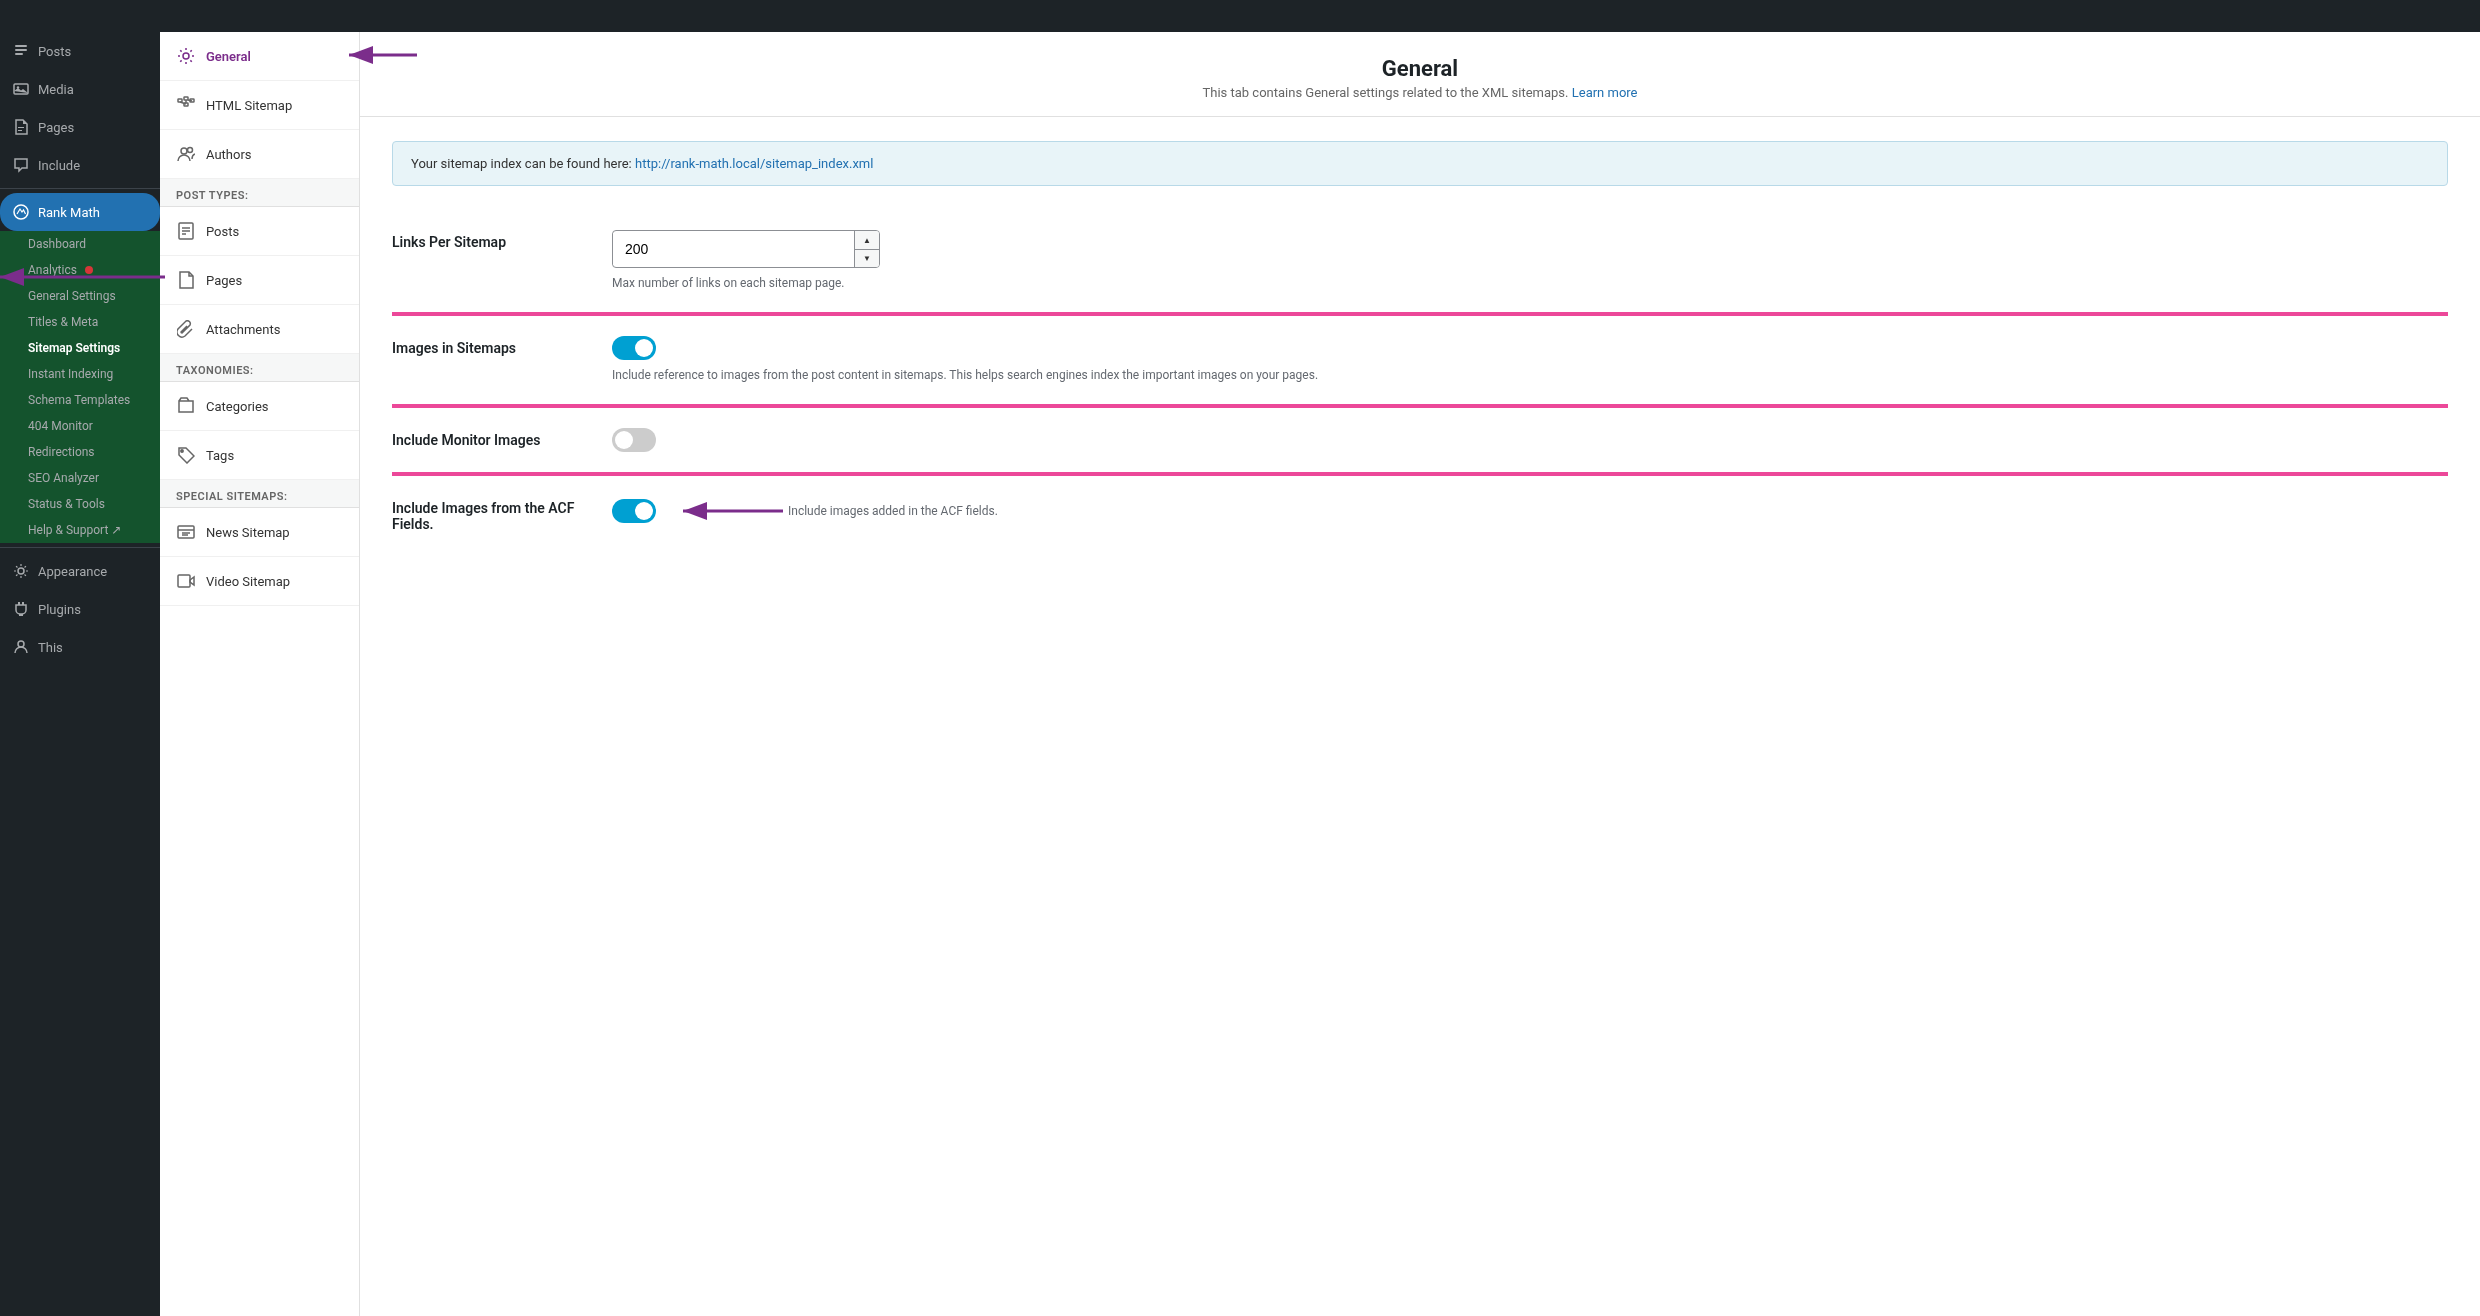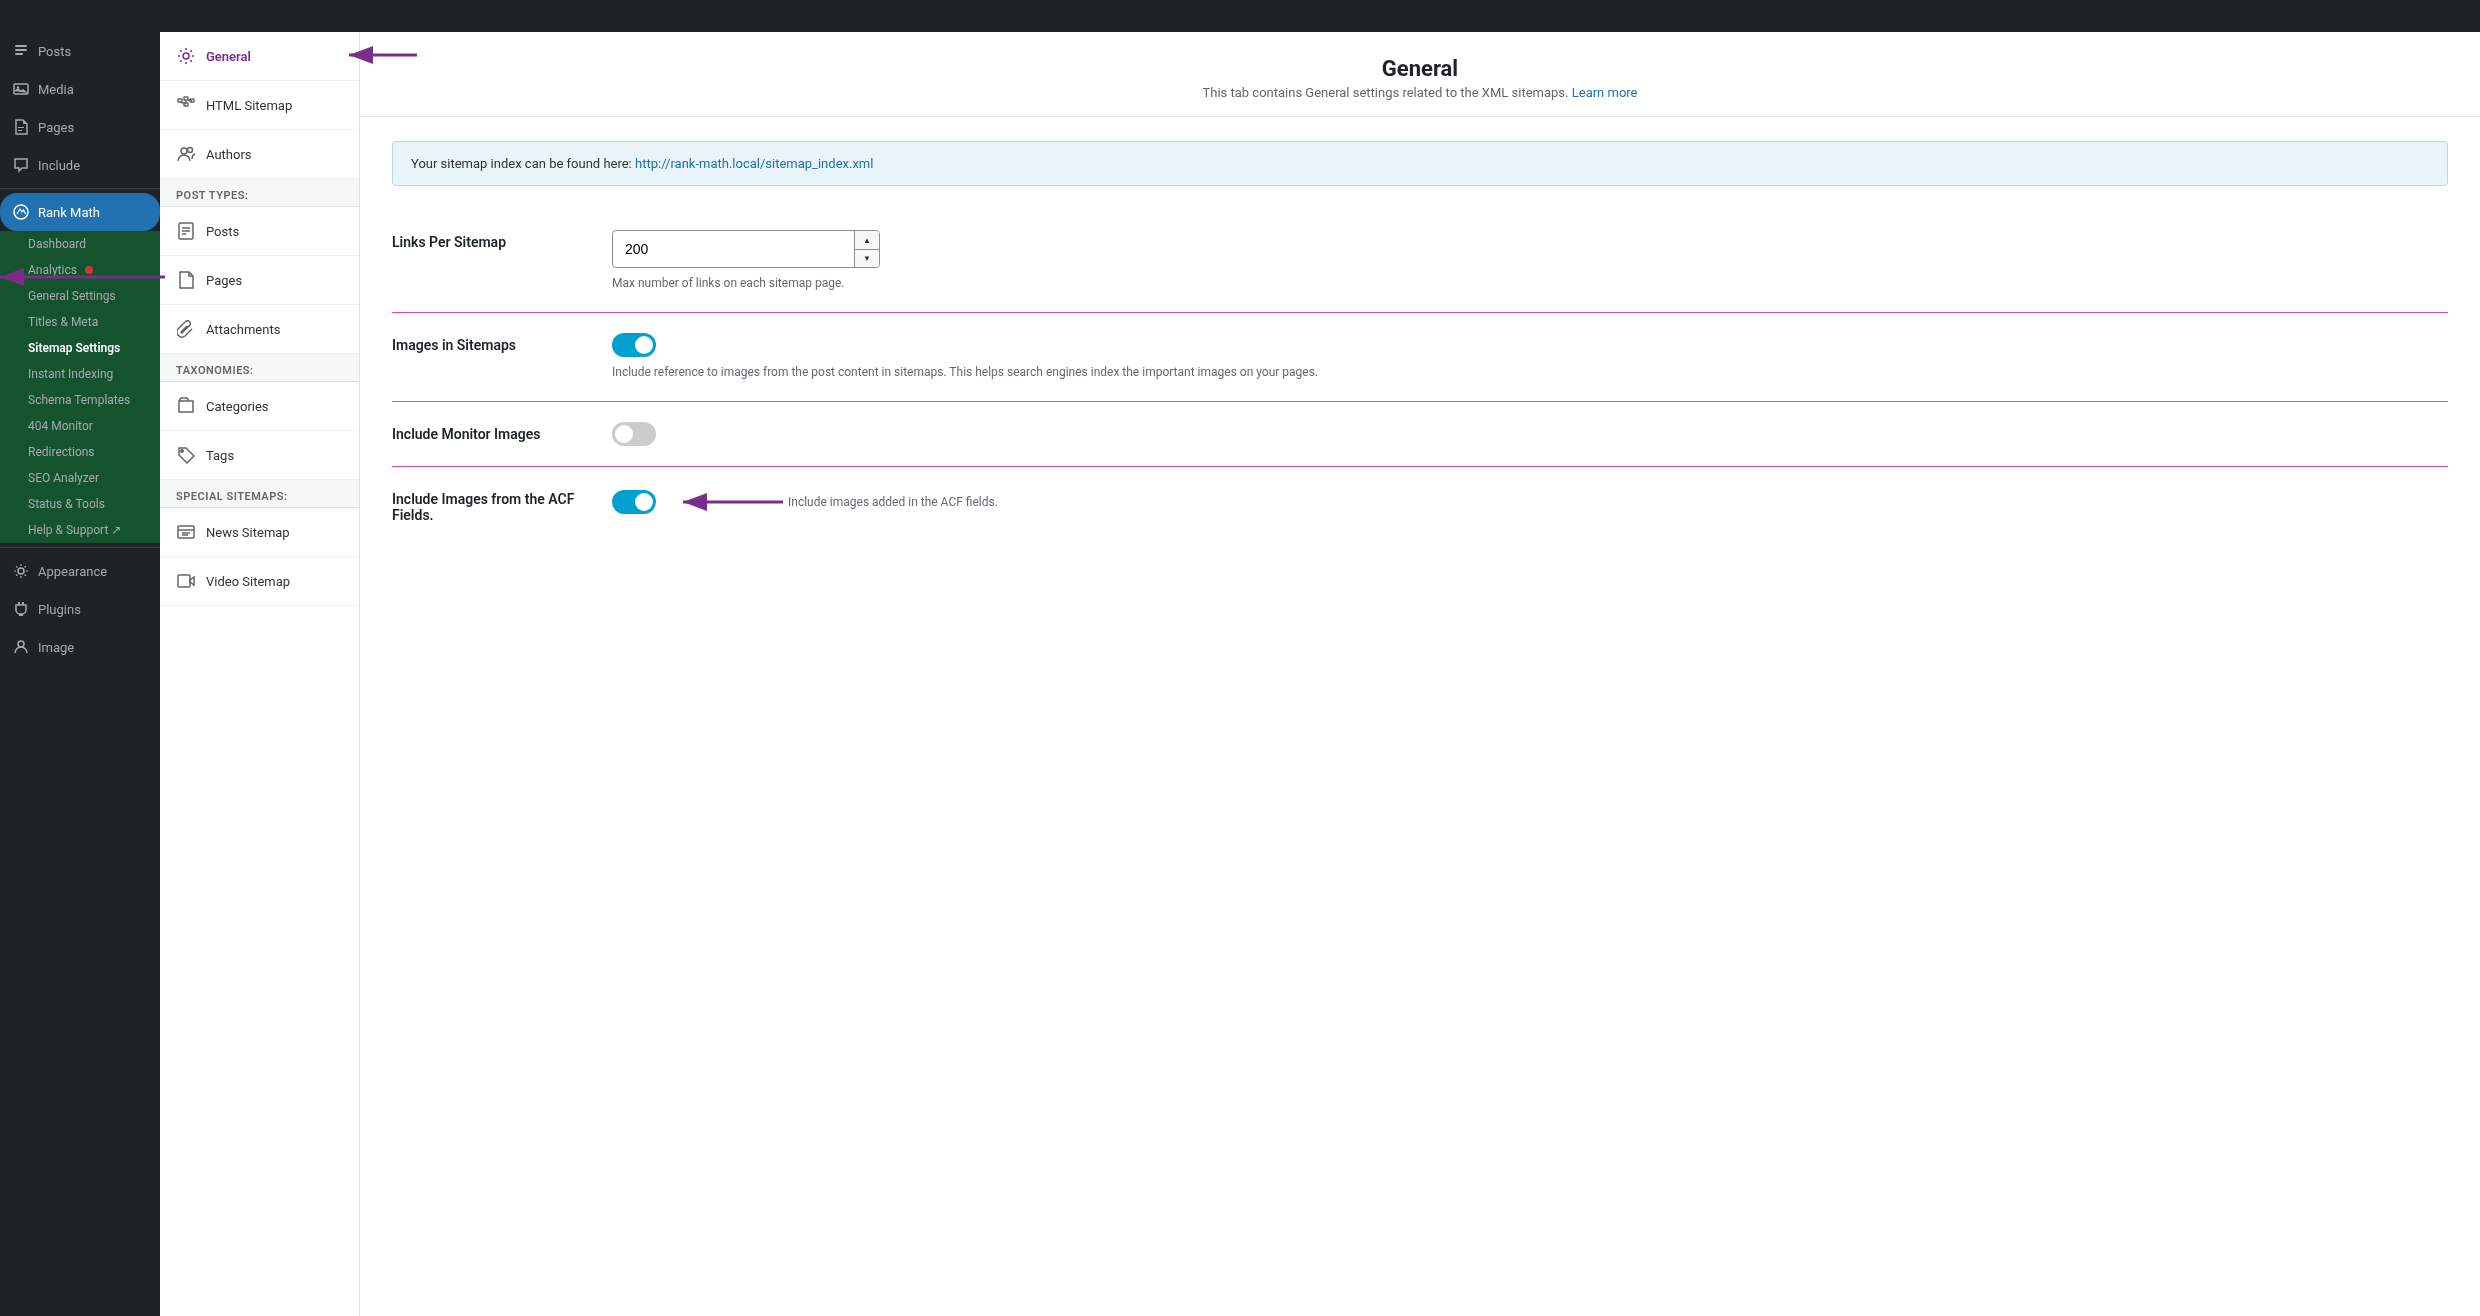--- a/index.html
+++ b/index.html
@@ -36,21 +36,21 @@
     .content-header { padding: 24px 32px 16px; border-bottom: 1px solid #e0e0e0; text-align: center; }
     .content-header h1 { font-size: 22px; font-weight: 700; color: #1d2327; }
     .content-header p { color: #666; margin-top: 4px; font-size: 13px; }
     .content-header a { color: #2271b1; text-decoration: none; }
 
     .content-body { padding: 24px 32px; }
 
     .info-box { background: #e8f4f8; border: 1px solid #b8d9e8; border-radius: 4px; padding: 14px 18px; margin-bottom: 24px; font-size: 13px; color: #333; }
     .info-box a { color: #2271b1; text-decoration: none; }
 
-    .settings-row { display: flex; align-items: flex-start; padding: 20px 0; border-bottom: 1px solid #ec4899; }
+    .settings-row { display: flex; align-items: flex-start; padding: 20px 0; border-bottom: 4px solid #ec4899; }
     .settings-row:last-child { border-bottom: none; }
     .settings-label { width: 220px; flex-shrink: 0; font-size: 14px; font-weight: 600; color: #1d2327; padding-top: 4px; }
     .settings-control { flex: 1; }
     .settings-desc { color: #646970; font-size: 12px; margin-top: 6px; line-height: 1.5; }
 
     
     .number-input { display: flex; align-items: center; border: 1px solid #8c8f94; border-radius: 4px; overflow: hidden; width: 268px; }
     .number-input input { flex: 1; padding: 8px 12px; border: none; outline: none; font-size: 14px; }
     .number-input .spinners { display: flex; flex-direction: column; border-left: 1px solid #8c8f94; }
     .number-input .spinner-btn { width: 24px; height: 18px; background: #f6f7f7; border: none; cursor: pointer; display: flex; align-items: center; justify-content: center; font-size: 8px; color: #333; }
@@ -183,21 +183,21 @@
       </span>
       <span>Plugins</span>
     </div>
     <div class="sidebar-item">
       <span class="icon">
         <svg width="16" height="16" viewBox="0 0 16 16" fill="currentColor">
             <circle cx="8" cy="5" r="3" fill="none" stroke="currentColor" stroke-width="1.5"></circle>
             <path d="M2 14c0-3.3 2.7-6 6-6s6 2.7 6 6" fill="none" stroke="currentColor" stroke-width="1.5"></path>
           </svg>
       </span>
-      <span>Image</span>
+      <span>This</span>
     </div>
   </div>
 
   <div class="content-wrapper">
 
     <div class="sub-panel">
 
       <div class="sub-panel-item active" style="position:relative;">
         <span class="icon">
           <svg width="18" height="18" viewBox="0 0 18 18" fill="none" stroke="#7b2d8b" stroke-width="1.5">

